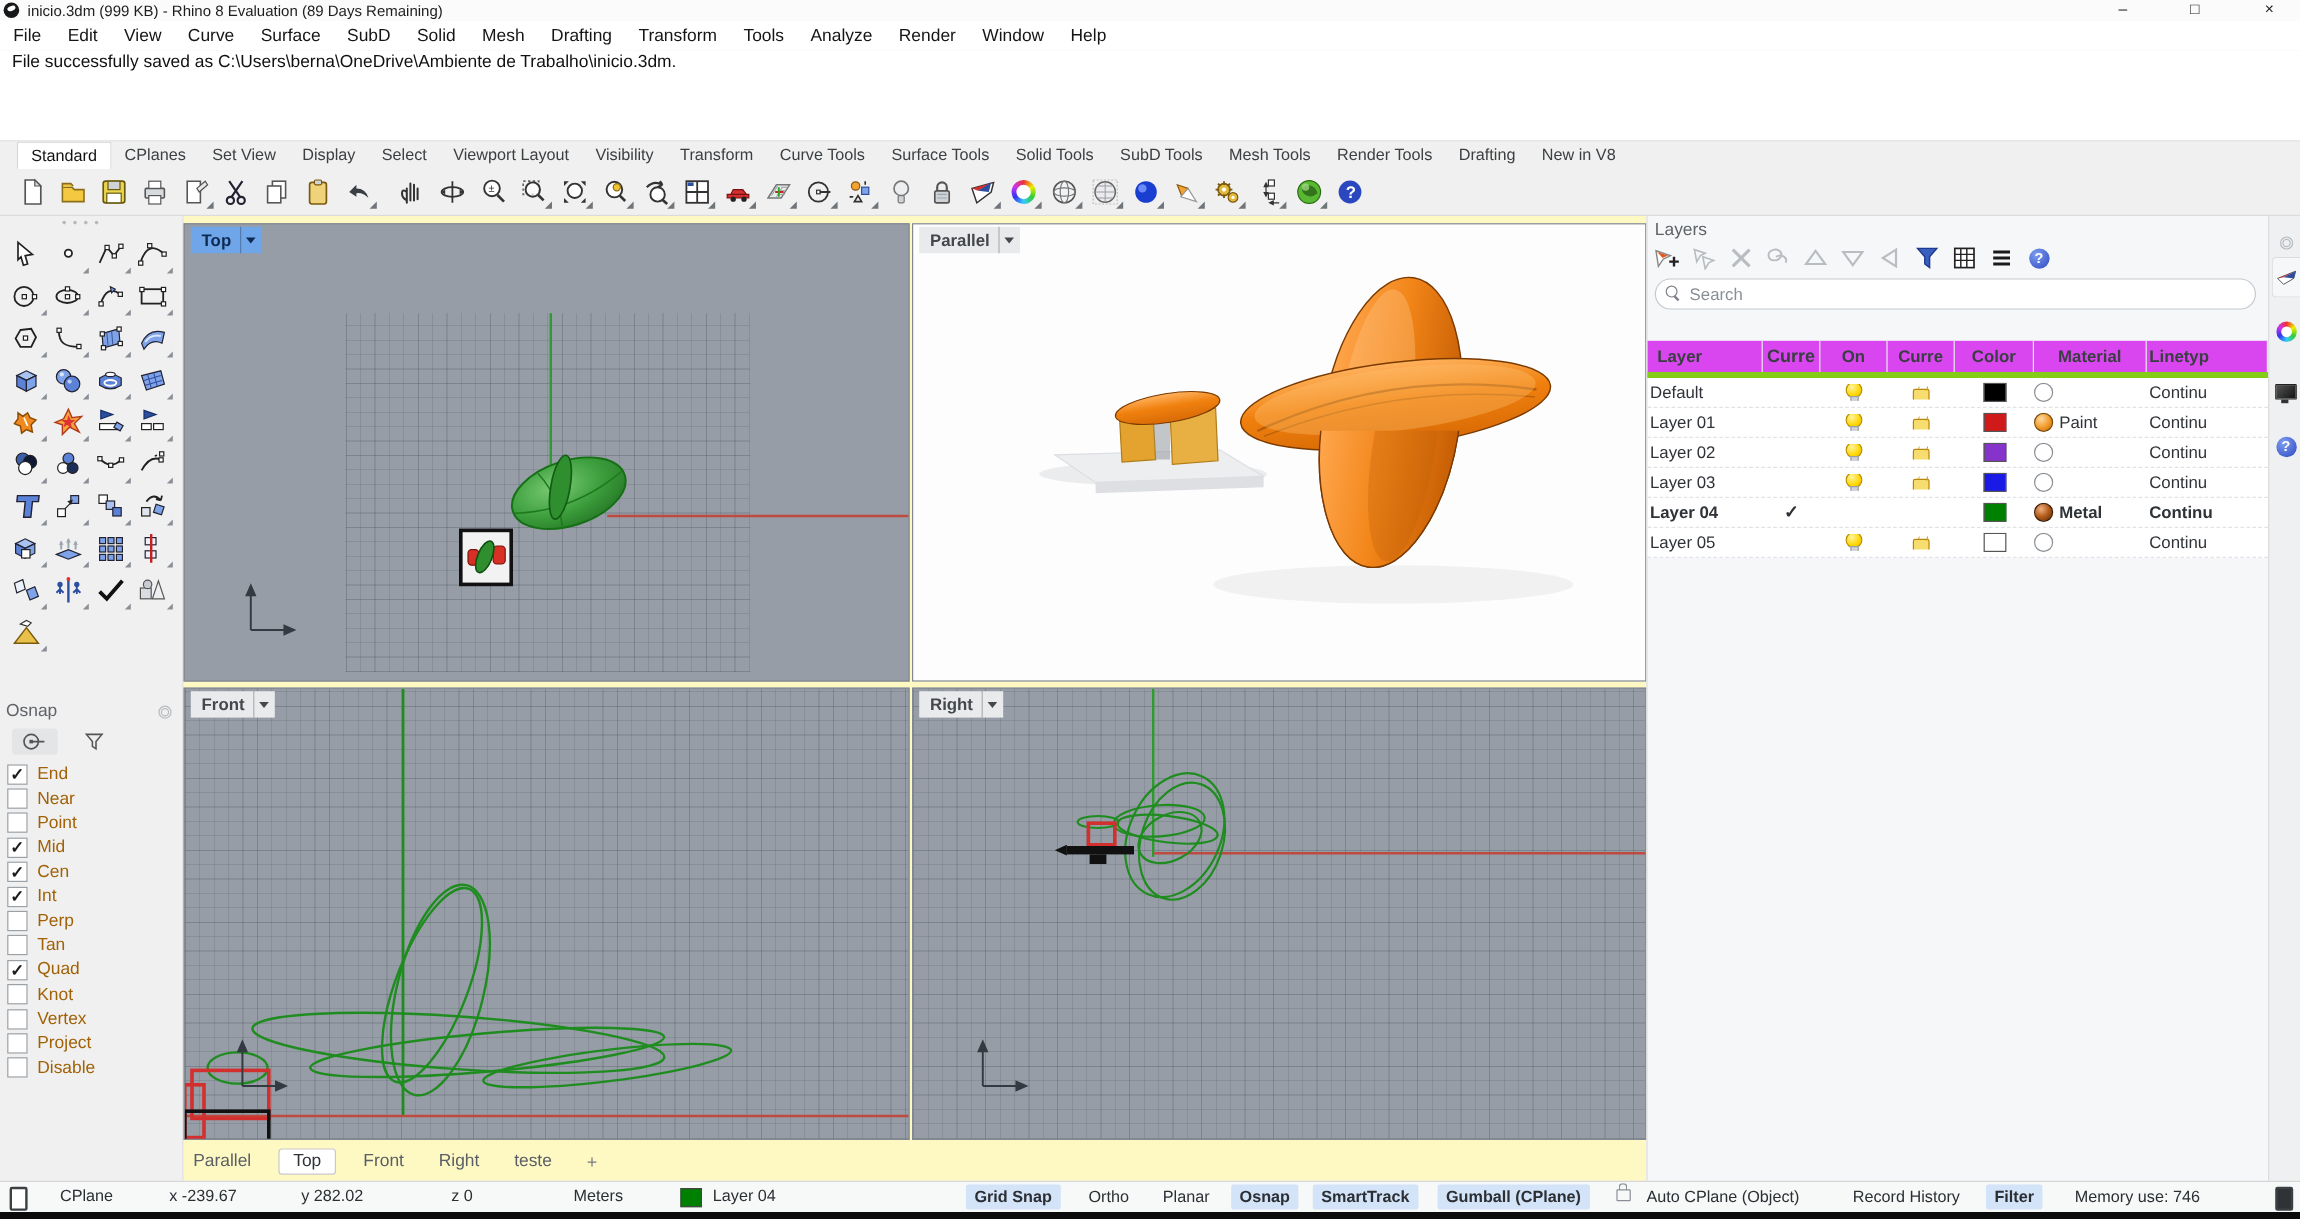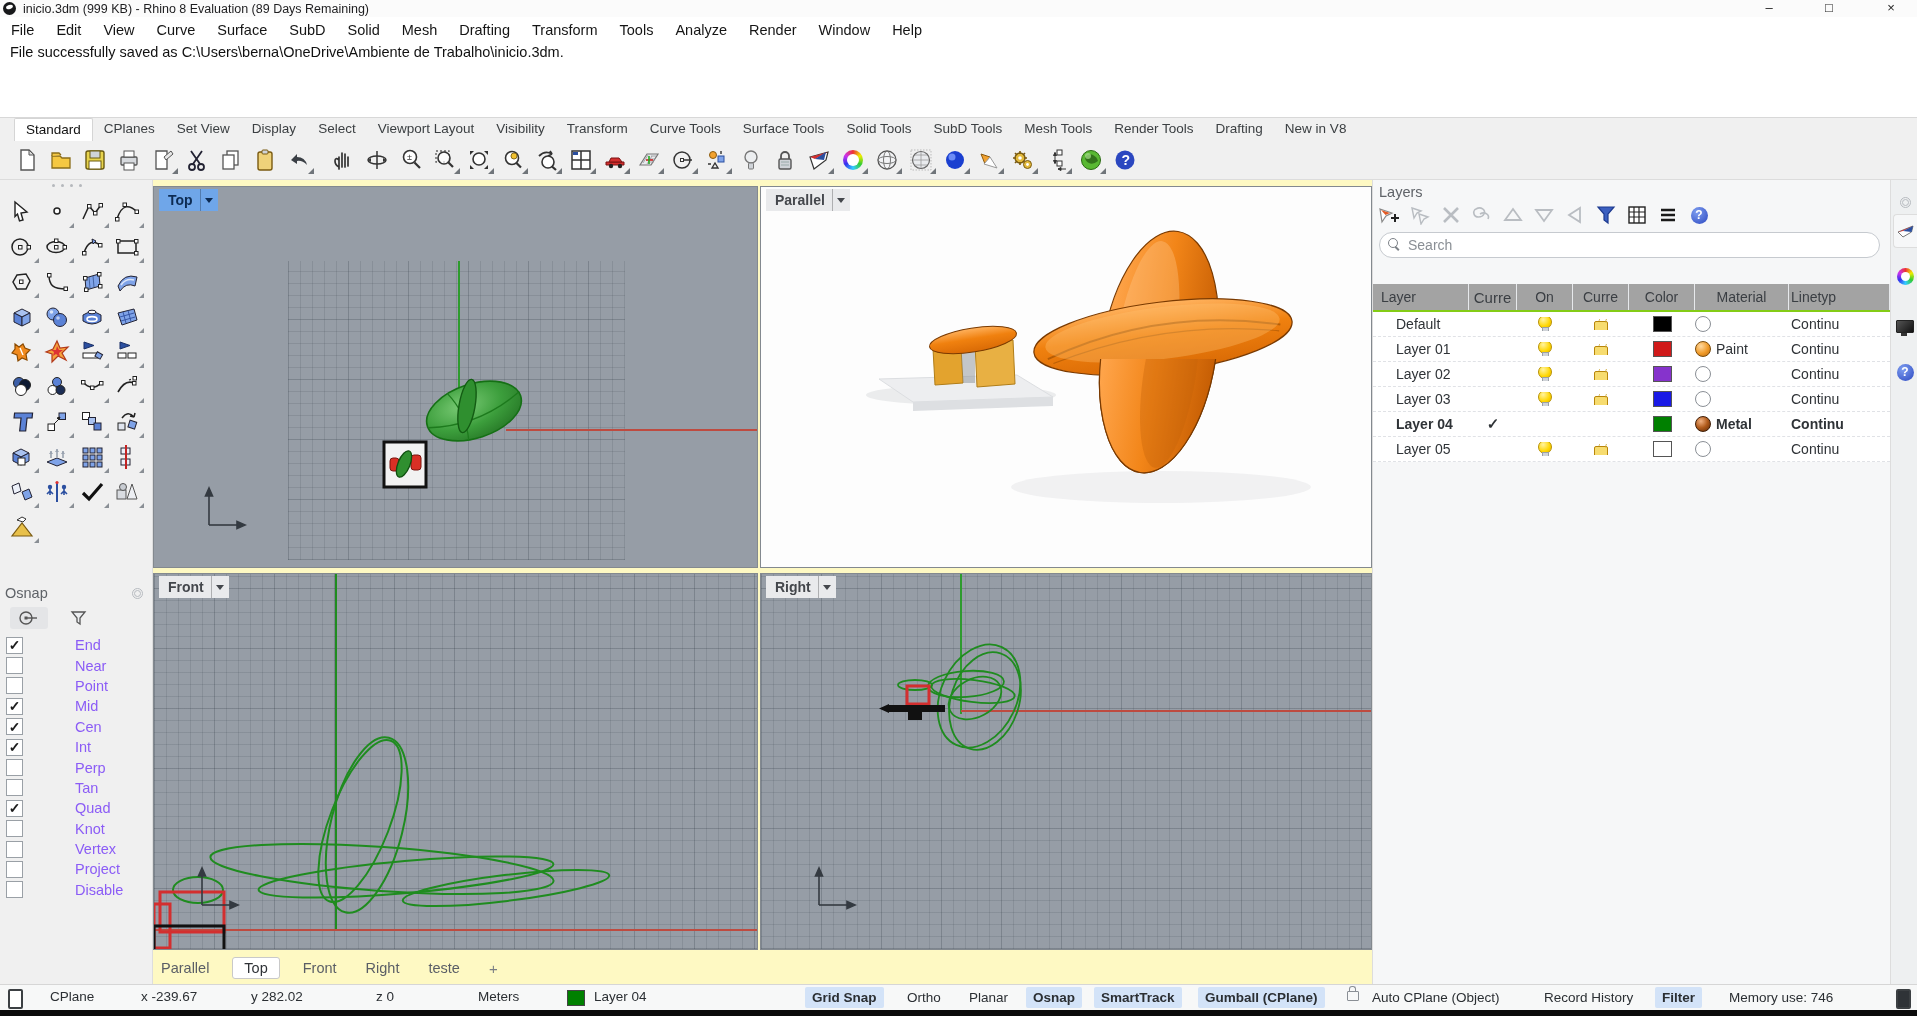--- a/index.html
+++ b/index.html
@@ -46,21 +46,21 @@
   .osnap-title{font-size:14.5px;color:#5f6368;flex:1;}
   .gearicon{width:15px;height:15px;position:relative;}
   .gearicon::before{content:"";position:absolute;inset:2px;border:3px double #b7bbc0;border-radius:50%;}
   .ostabs{display:flex;gap:12px;padding:4px 0 6px 10px;}
   .ostab{width:38px;height:22px;background:#e4e5e7;border-radius:3px;display:flex;align-items:center;justify-content:center;}
   .ostab.flat{background:transparent;}
   .oslist{padding-left:6px;}
   .osrow{display:flex;align-items:center;height:20.4px;}
   .cb{width:15px;height:15px;border:1px solid #9aa0a6;background:#fff;margin-right:8px;display:flex;align-items:center;justify-content:center;flex:0 0 auto;}
   .cb i{font-style:normal;font-weight:bold;font-size:14px;color:#1c1c1c;line-height:1;}
-  .oslabel{font-size:14.5px;color:#8b5cf6;margin-left:44px;}
+  .oslabel{font-size:14.5px;color:#a16207;}
   
   .vparea{position:absolute;left:153px;top:0;width:1219px;height:804px;background:#fef9c3;}
   .vp{position:absolute;overflow:hidden;background:#969DA6;border:1px solid #83898f;box-sizing:border-box;}
   .vp svg{position:absolute;left:0;top:0;}
   .vp-top{left:0;top:6px;width:605px;height:382px;}
   .vp-parallel{left:607px;top:6px;width:612px;height:382px;background:#fdfdfd;}
   .vp-front{left:0;top:393px;width:605px;height:377px;}
   .vp-right{left:607px;top:393px;width:612px;height:377px;}
   .gridbg{background-color:#969DA6;background-image:
      repeating-linear-gradient(0deg,rgba(40,50,60,0.13) 0 1px,transparent 1px 12px),
@@ -83,26 +83,26 @@
   .lay-title{font-size:14.5px;color:#5f6368;flex:1;}
   .lay-icons{display:flex;align-items:center;gap:9px;padding:3px 0 4px 5px;}
   .lic{width:22px;height:20px;display:flex;align-items:center;justify-content:center;}
   .searchwrap{position:relative;margin:3px 10px 0 6px;}
   .searchwrap input{width:100%;height:26px;border:1px solid #c6cacf;border-radius:13px;box-sizing:border-box;padding:0 10px 0 28px;font-size:14px;color:#444;background:#fff;outline:none;font-family:"Liberation Sans",sans-serif;}
   .searchwrap input::placeholder{color:#8a8f95;}
   .mag{position:absolute;left:9px;top:6px;width:13px;height:13px;}
   .mag::before{content:"";position:absolute;left:0;top:0;width:8px;height:8px;border:1.6px solid #7d8288;border-radius:50%;}
   .mag::after{content:"";position:absolute;left:8px;top:8px;width:5px;height:1.6px;background:#7d8288;transform:rotate(45deg);transform-origin:0 0;}
   .ltable{position:absolute;left:0;top:104px;right:0;}
-  .lhead{display:flex;height:26px;align-items:center;background:#a3a3a3;border-bottom:2px solid #84cc16;font-size:14px;color:#3a3e43;}
+  .lhead{display:flex;height:26px;align-items:center;background:#d946ef;border-bottom:5px solid #84cc16;font-size:14px;color:#3a3e43;font-weight:bold;}
   .lhead .lc{border-right:1px solid #e7e9ec;height:100%;display:flex;align-items:center;box-sizing:border-box;overflow:hidden;white-space:nowrap;}
   .lrow{display:flex;height:24px;align-items:center;border-bottom:1px dashed #e0e2e6;font-size:14px;color:#2f3337;background:#fff;}
   .lrow.bold{font-weight:bold;}
   .lc{box-sizing:border-box;overflow:hidden;white-space:nowrap;}
-  .c-name{width:96px;padding-left:23px;} .lhead .c-name{padding-left:8px;}
+  .c-name{width:96px;padding-left:2px;} .lhead .c-name{padding-left:8px;}
   .c-cur{width:48px;display:flex;justify-content:center;font-size:15px;}
   .c-on{width:56px;display:flex;justify-content:center;}
   .c-lock{width:56px;display:flex;justify-content:center;}
   .c-color{width:66px;display:flex;justify-content:center;}
   .c-mat{width:94px;display:flex;align-items:center;gap:5px;}
   .c-ltype{flex:1;padding-left:2px;}
   .lhead .c-cur,.lhead .c-on,.lhead .c-lock,.lhead .c-color,.lhead .c-mat{justify-content:center;}
   .swatch{width:17px;height:14px;border:1px solid #555;display:inline-block;}
   .bulb{display:inline-block;width:12px;height:12px;border-radius:50%;background:radial-gradient(circle at 35% 30%,#FFF3A0,#FFD600 60%,#E0B400);border:1px solid #B89000;position:relative;top:-2px;}
   .bulb::after{content:"";position:absolute;left:2.5px;bottom:-4px;width:5px;height:3px;background:#cfd3d8;border:1px solid #9aa0a6;}

